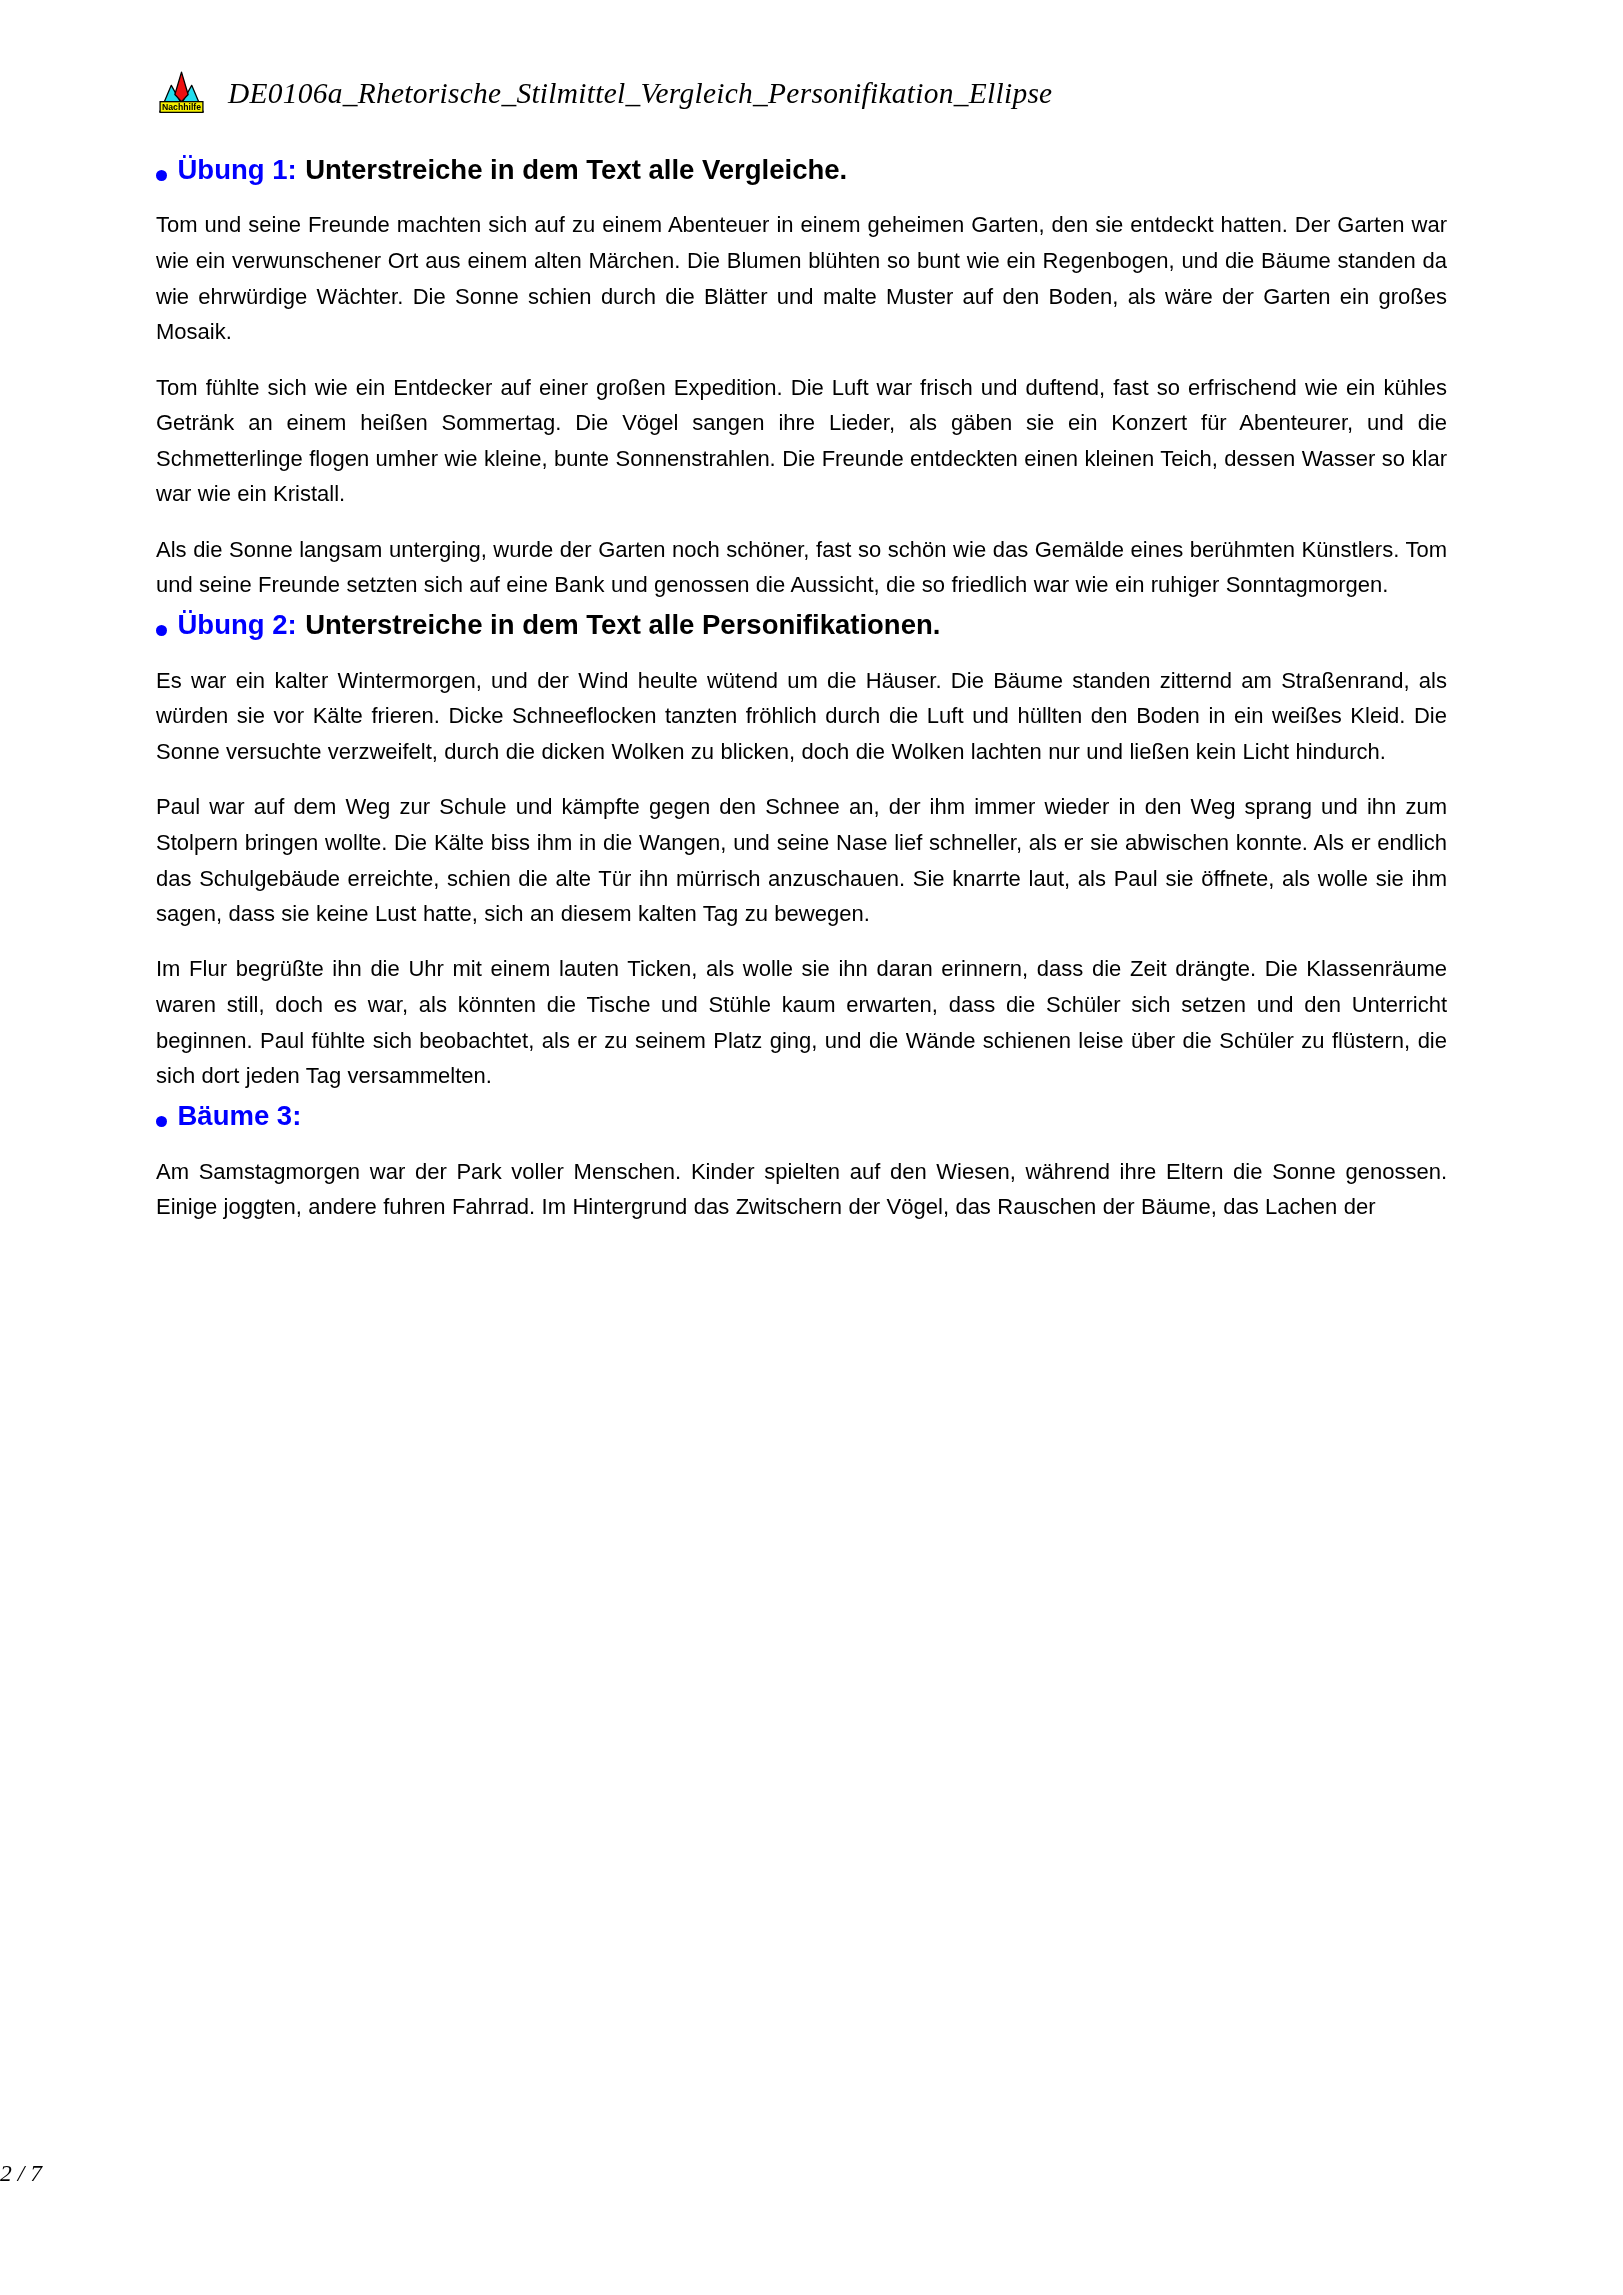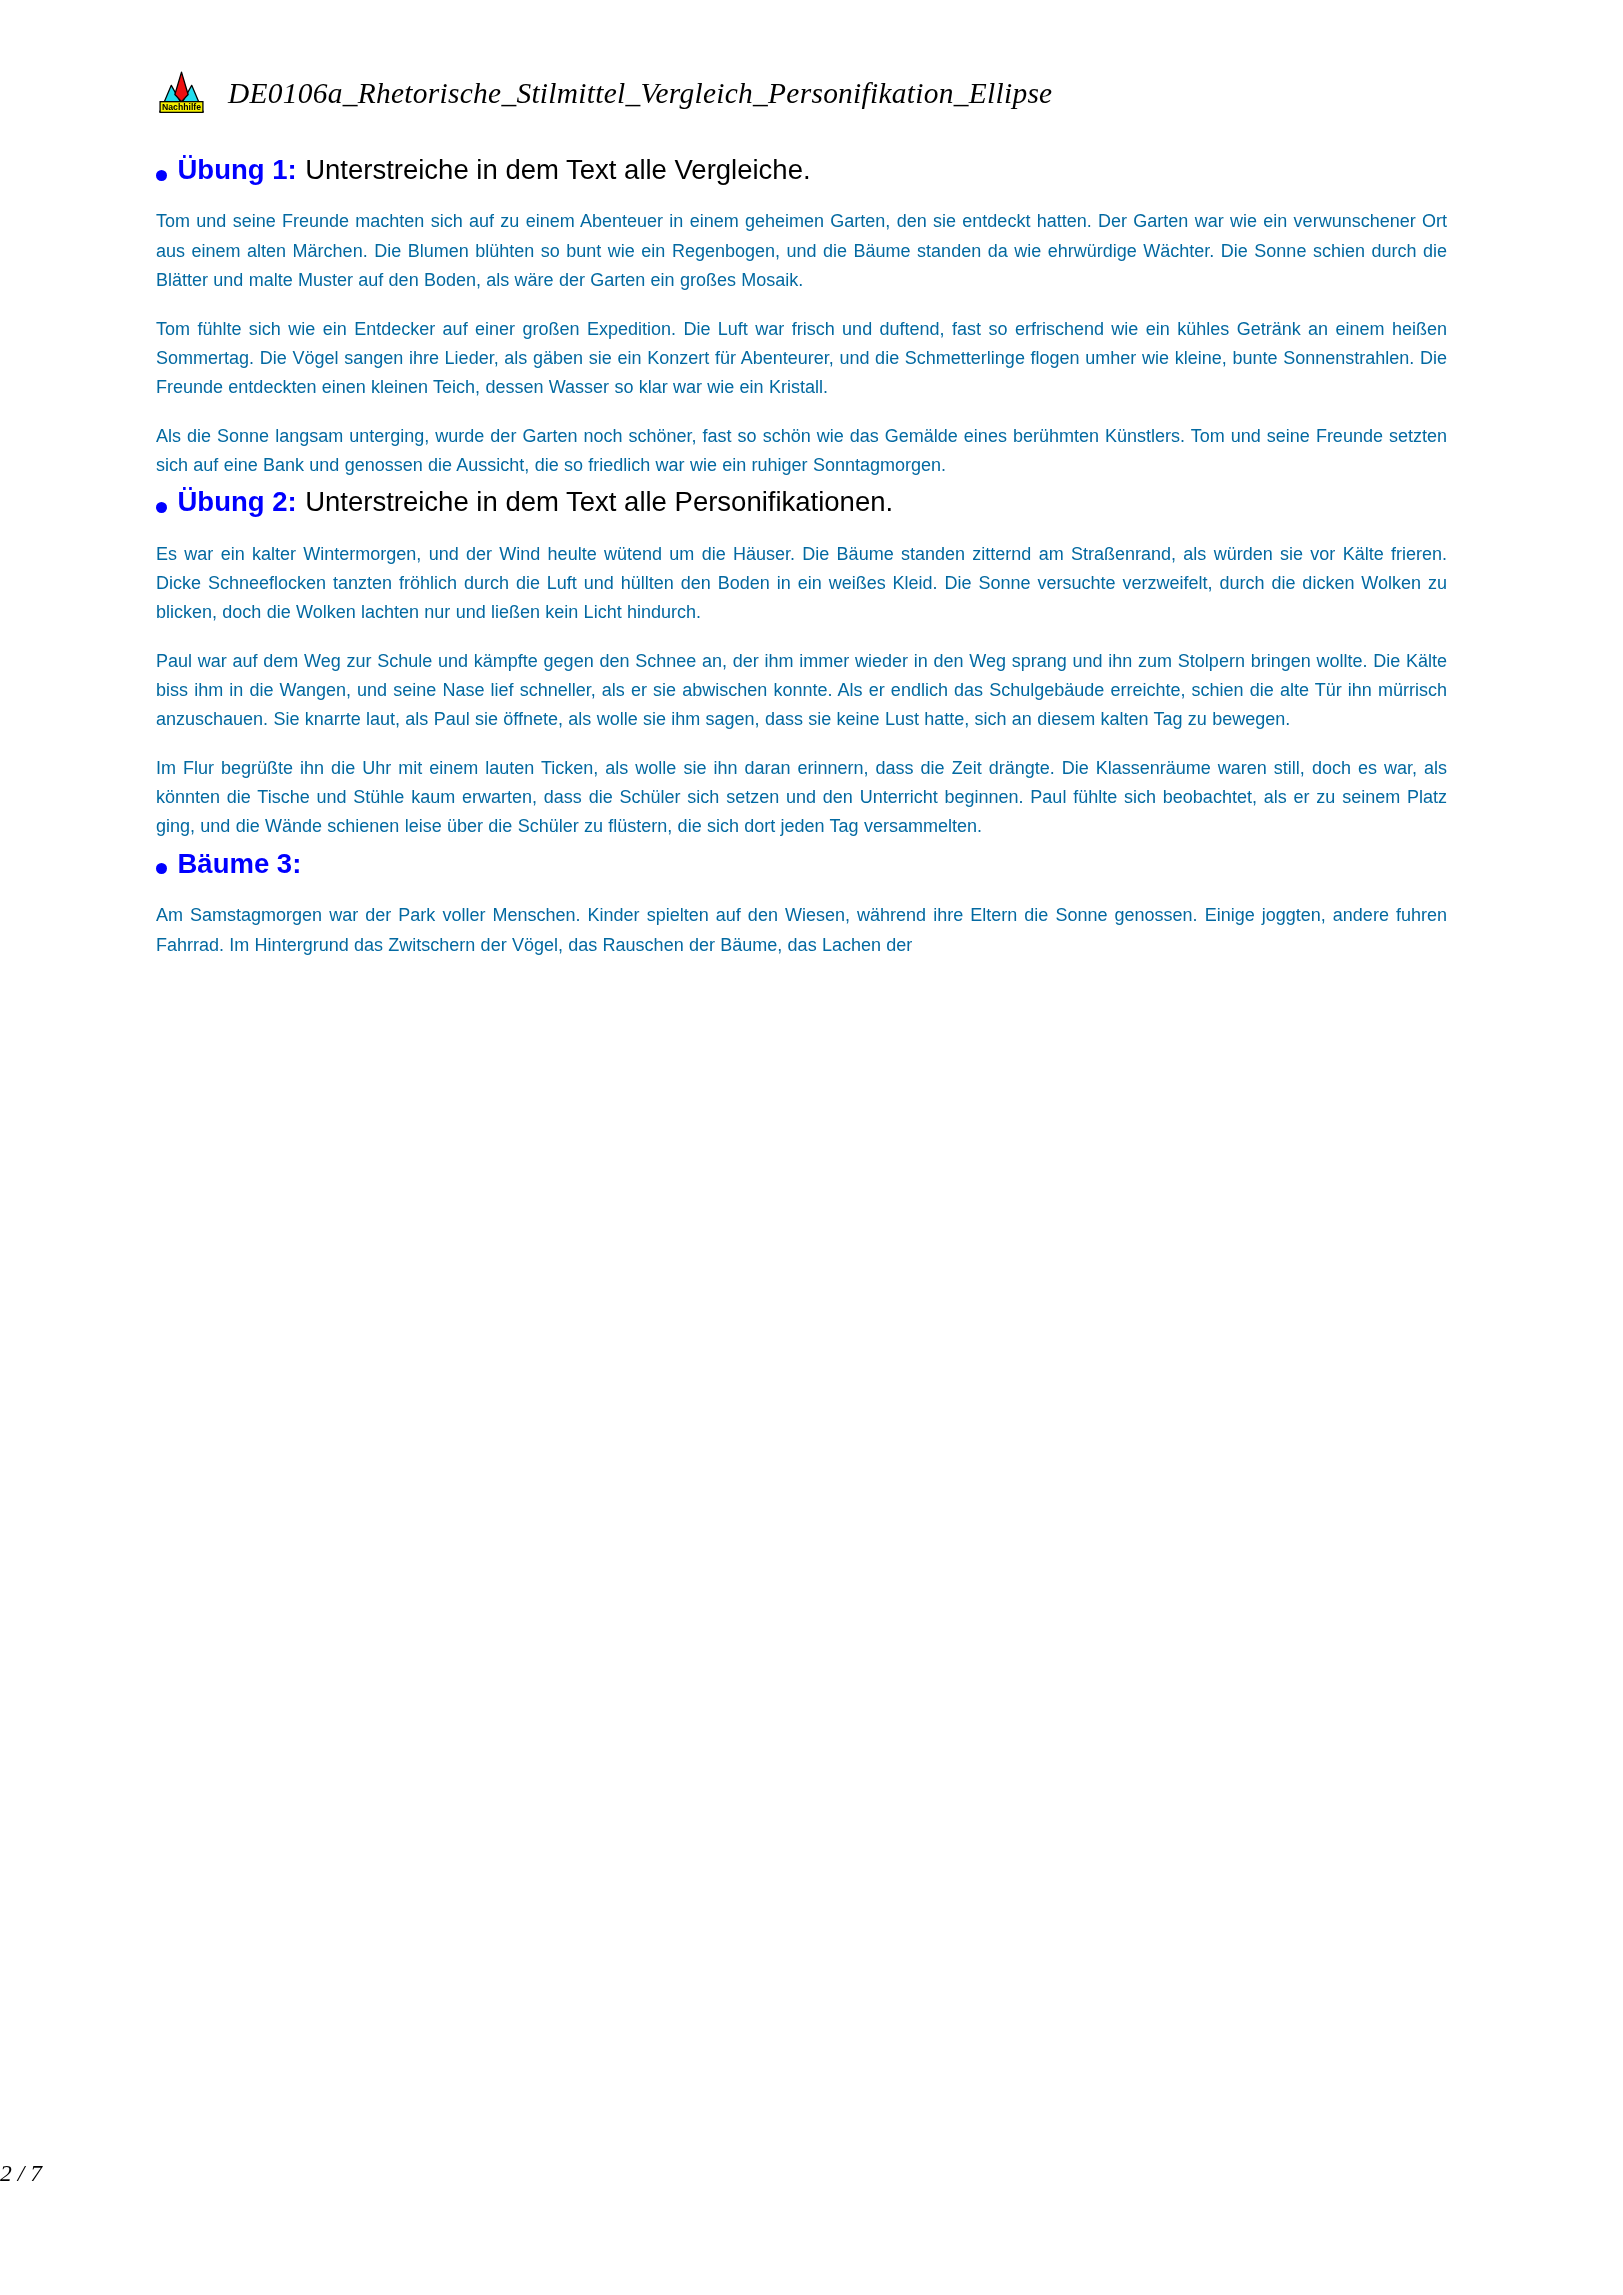--- a/index.html
+++ b/index.html
@@ -87,28 +87,28 @@
     flex: 0 0 11px;
   }
   .exercise-label {
     color: #0000ff;
     font-weight: bold;
     font-size: 27.5px;
     margin-right: 8.5px;
   }
   .exercise-instruction {
     color: #000000;
-    font-weight: normal;
+    font-weight: bold;
     font-size: 27.5px;
   }
 
   p.para {
-    font-size: 18px;
+    font-size: 22px;
     line-height: 1.62;
-    color: #0369a1;
+    color: #000000;
     text-align: justify;
     text-justify: inter-word;
     margin: 0 0 19.6px 0;
     hyphens: none;
     word-spacing: 0.3px;
   }
   p.para:last-child { margin-bottom: 0; }
 
   .gap-after-para { margin-bottom: 26px; }
 

